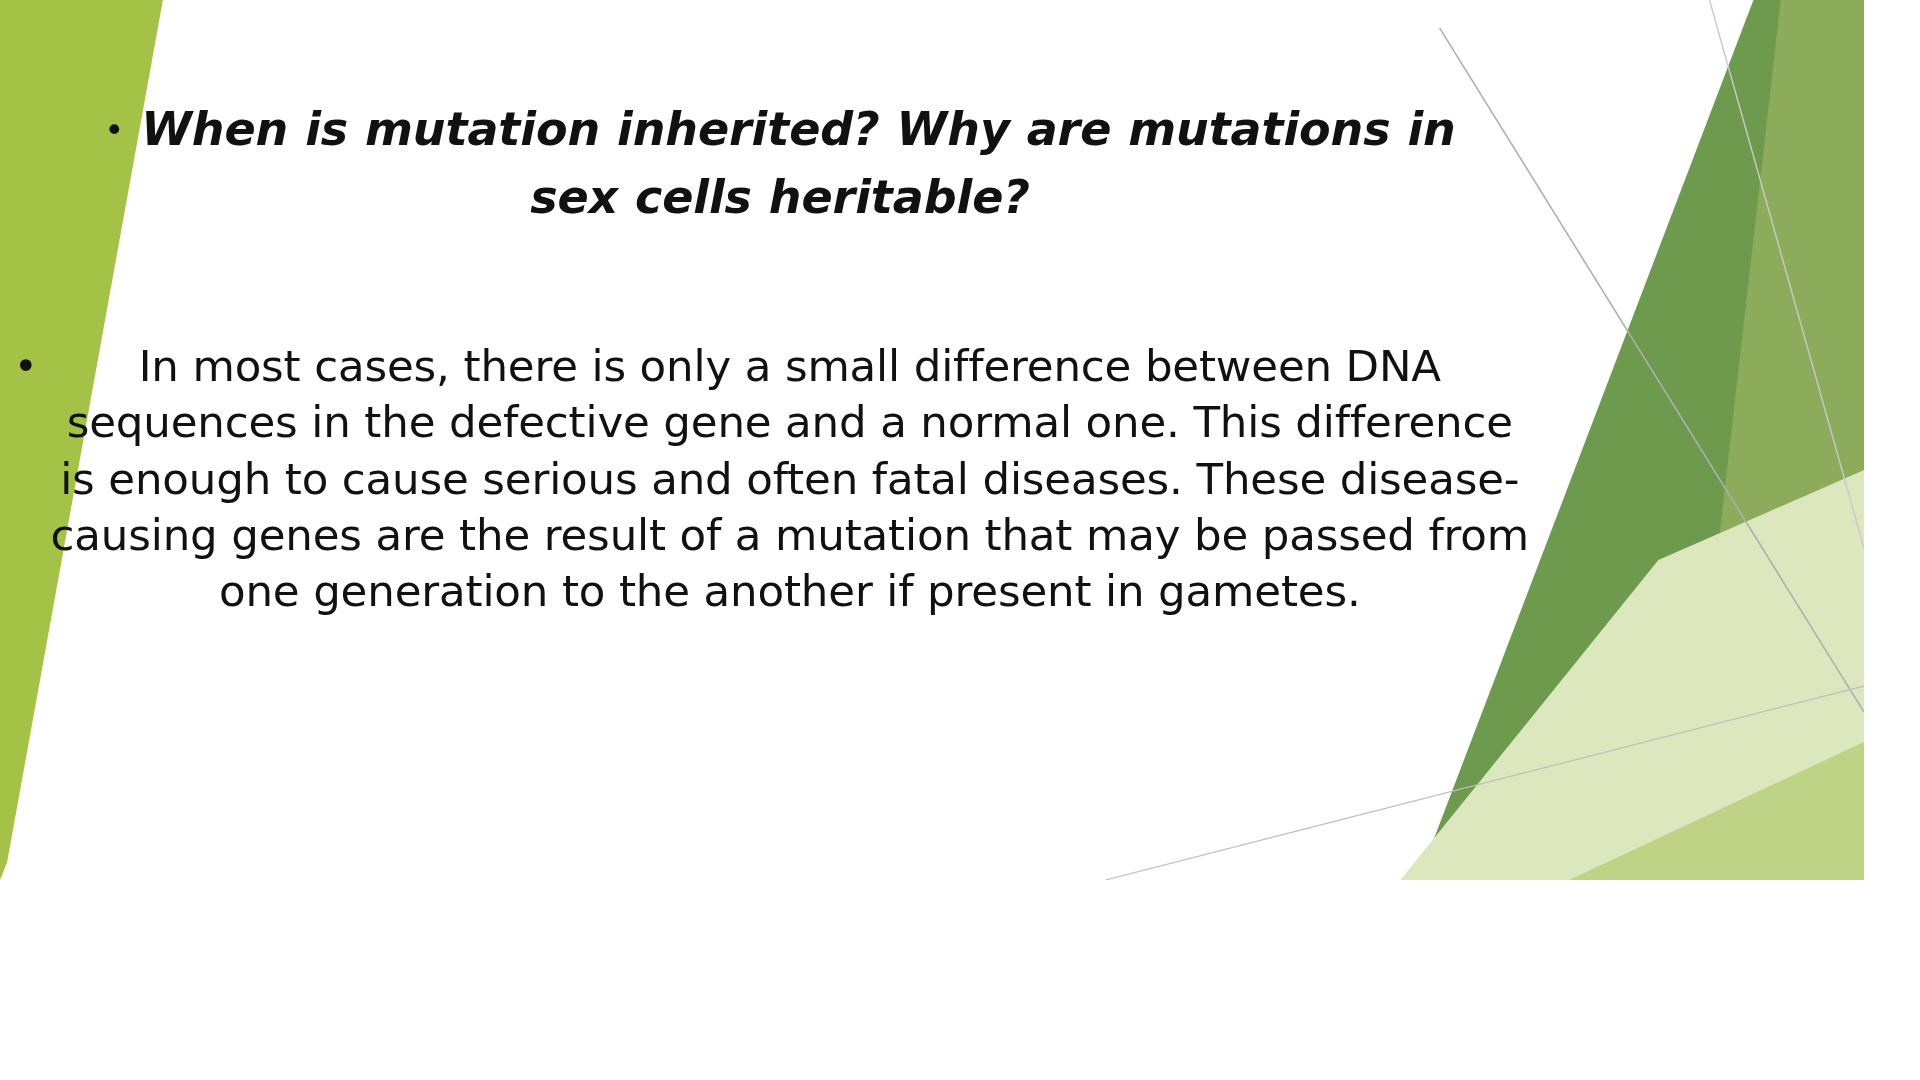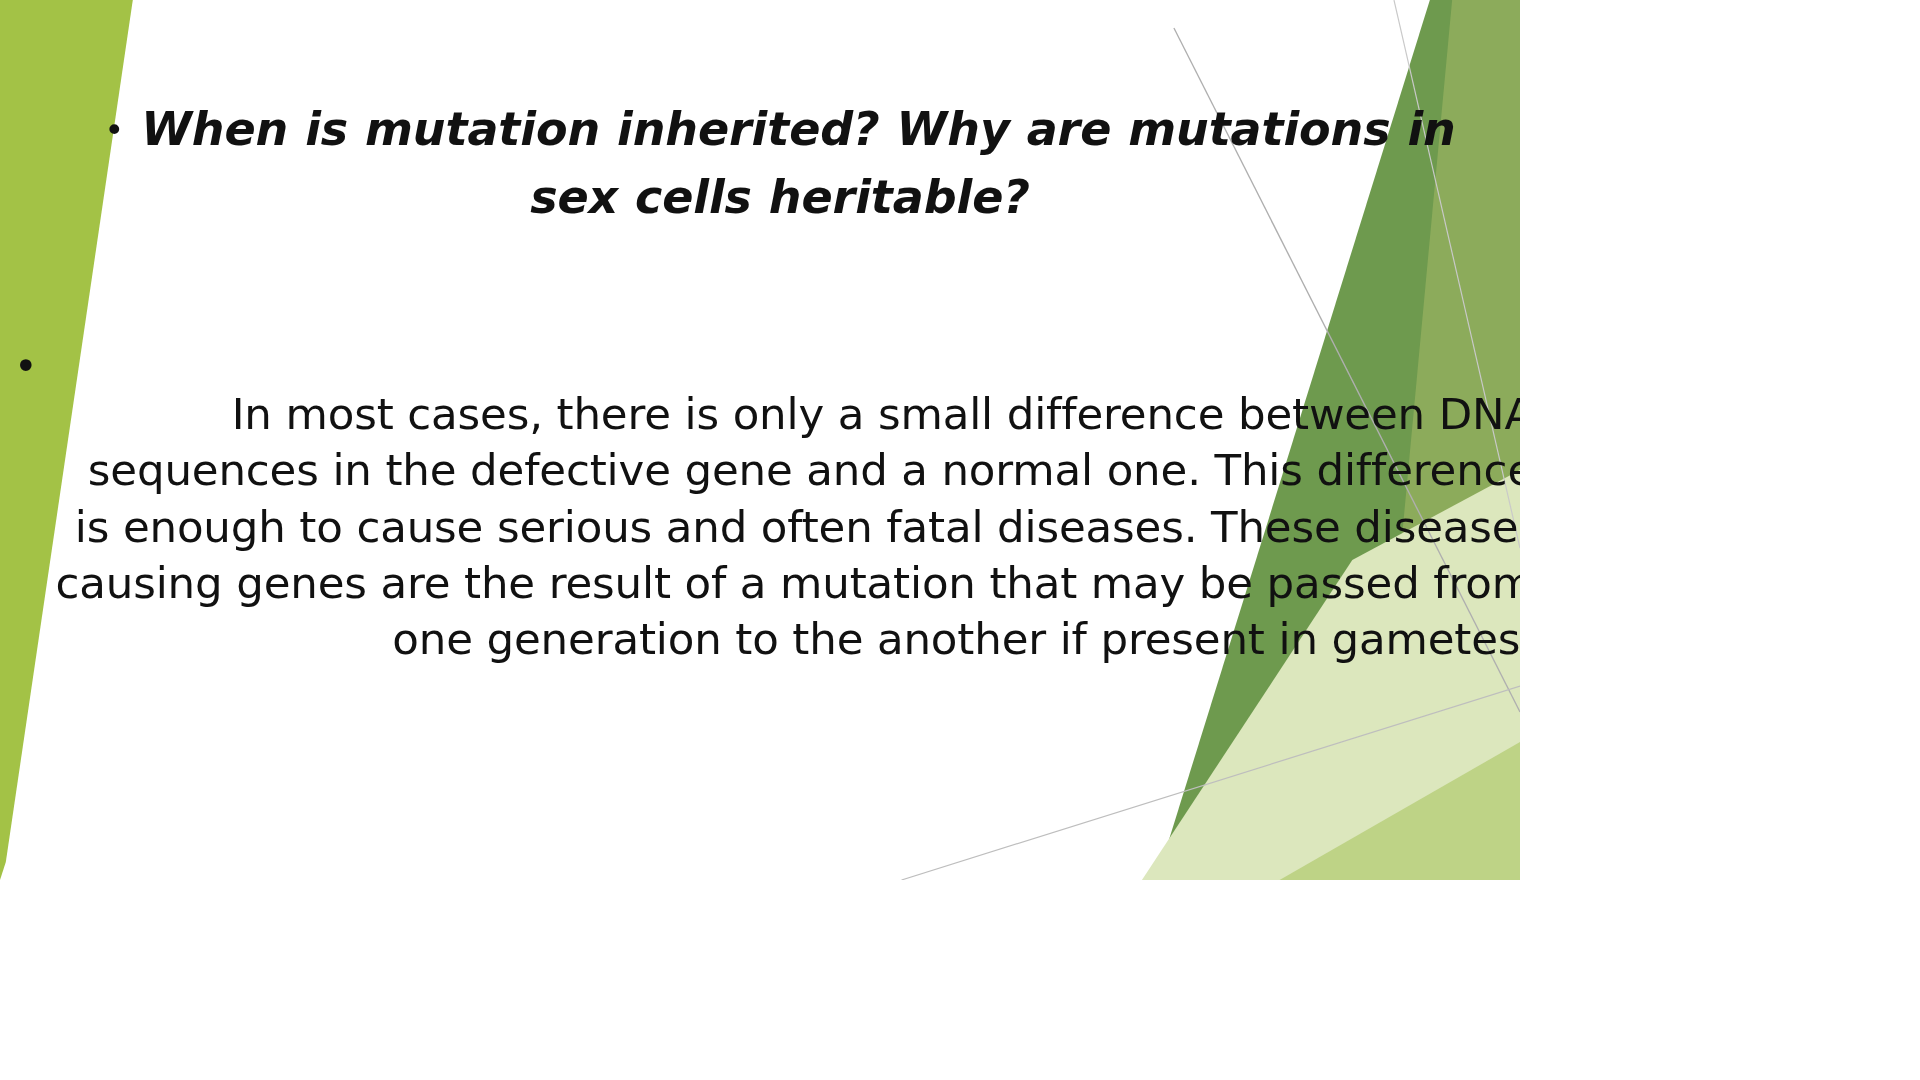--- a/index.html
+++ b/index.html
@@ -9,21 +9,21 @@
   }
   body {
     width: 1920px;
     height: 1080px;
     overflow: hidden;
     font-family: "DejaVu Sans", sans-serif;
   }
 
   #slide {
     position: relative;
-    width: 1520px;
+    width: 1864px;
     height: 880px;
     background: #ffffff;
     overflow: hidden;
   }
 
   
   #bg-art {
     position: absolute;
     inset: 0;
     width: 100%;
@@ -85,23 +85,22 @@
 
   #body-text {
     flex: 1 1 auto;
     font-family: "DejaVu Sans", sans-serif;
     font-weight: normal;
     font-style: normal;
     font-size: 43.5px;
     line-height: 1.295;
     color: #111111;
     letter-spacing: -0.15px;
-    text-align: right;
+    text-align: center;
     white-space: pre-line;
-    margin-top: 48px;
   }
 </style>
 </head>
 <body>
 
 <div id="slide">
 
   <svg id="bg-art" viewBox="0 0 1568 880" preserveAspectRatio="none">
 
     <rect x="0" y="0" width="1568" height="880" fill="#FFFFFF"></rect>

